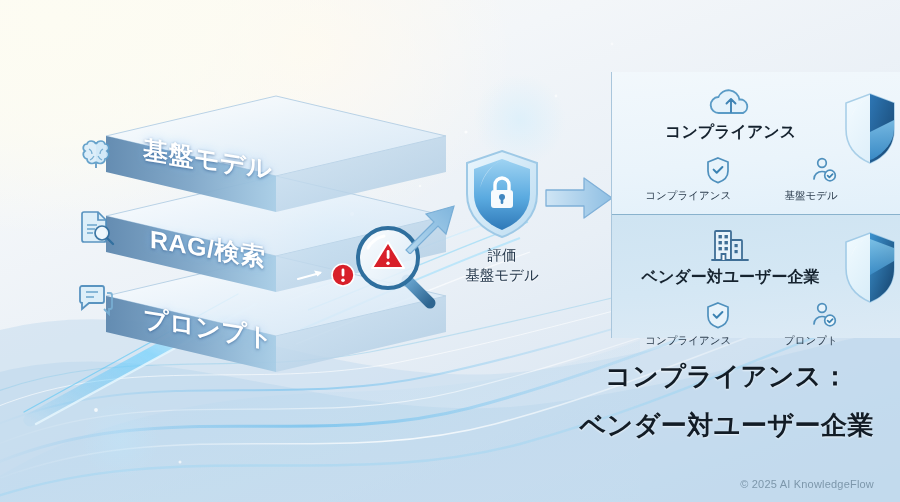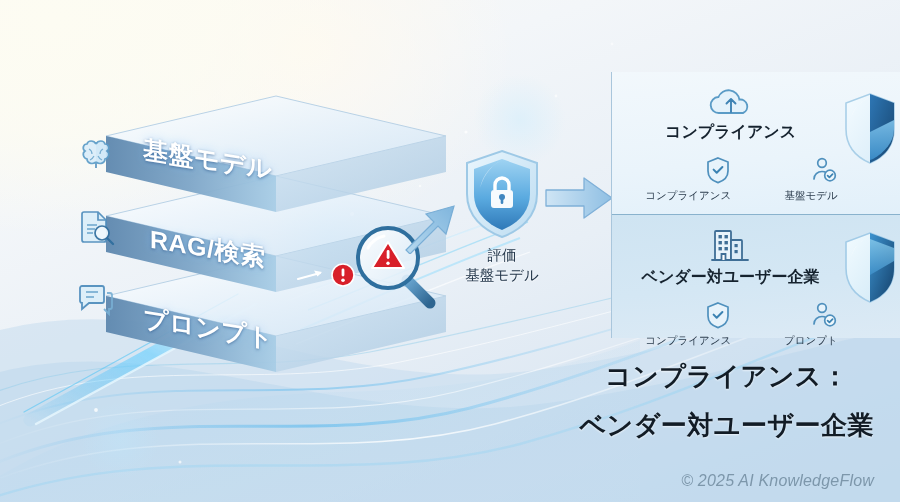--- a/index.html
+++ b/index.html
@@ -109,24 +109,23 @@
     font-weight: 700;
     font-size: 26px;
     line-height: 1.42;
     letter-spacing: .5px;
     text-shadow: 0 1px 2px rgba(255,255,255,.65);
   }
   .headline .l2 { margin-top: 12px; }
 
   .footer {
     position: absolute; right: 26px; bottom: 12px;
-    font-size: 16px;
+    font-size: 11px;
     color: #7d97ab;
     letter-spacing: .2px;
-    font-style: italic;
   }
 </style>
 </head>
 <body>
 
 <div id="canvas">
 
   <svg class="waves" width="900" height="502" viewBox="0 0 900 502">
     <defs>
       <linearGradient id="wv1" x1="0" y1="0" x2="1" y2="0">

